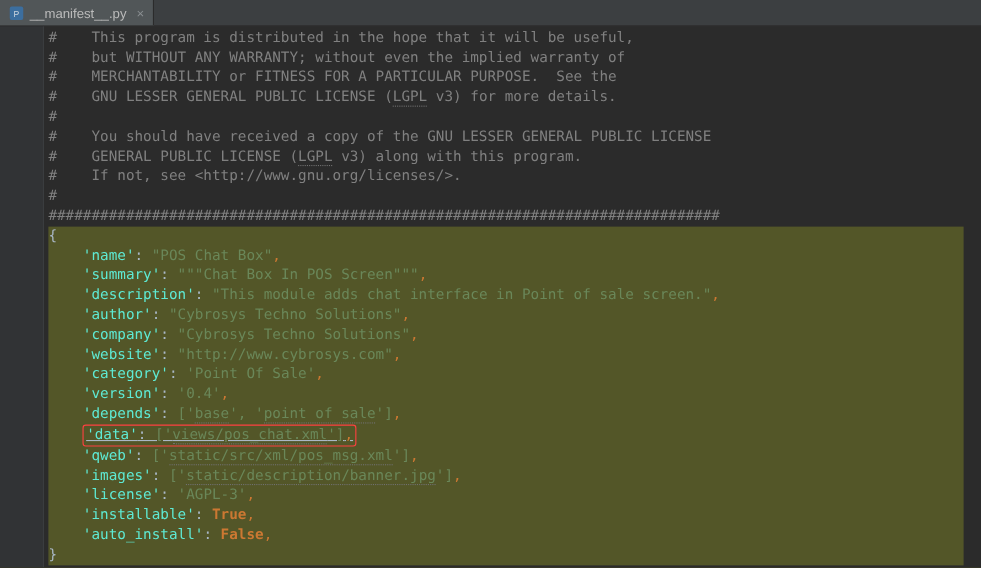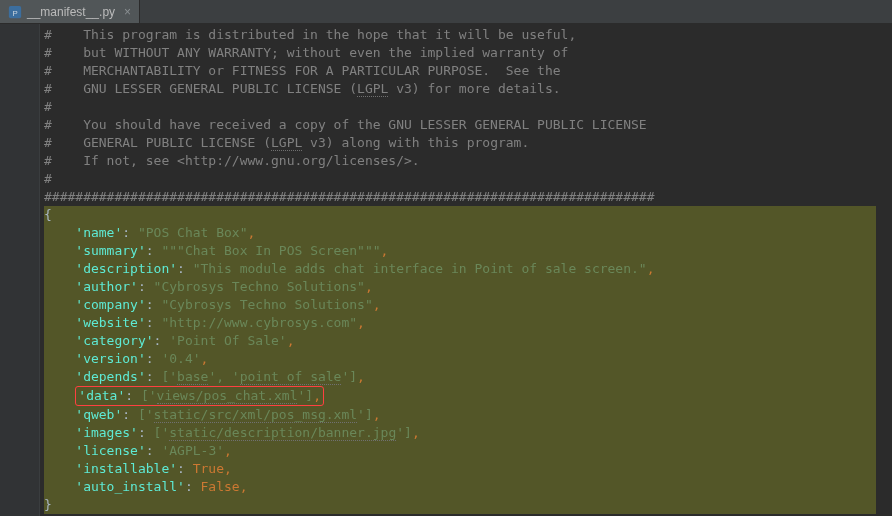--- a/index.html
+++ b/index.html
@@ -50,27 +50,28 @@
   }
   .cm { color: #808080; }            
   .hlblock {
     background: #535628;
     display: block;
     margin-right: 0;
   }
   .brace { color: #a9b7c6; }
   .key { color: #5eead4; }          
   .str { color: #6a8759; }          
-  .bool { color: #cc7832; }
+  .bool { color: #cc7832; font-weight: bold; }
   .punct { color: #cc7832; }
   .redbox {
     border: 1px solid #ff4040;
     border-radius: 3px;
     padding: 0 2px;
     display:inline-block;
+    text-decoration:underline;
   }
   .und { border-bottom: 1px dotted #707070; }
   .line { display:block; }
 </style>
 </head>
 <body>
 
 <div class="tab-bar">
   <div class="tab">
     <span class="file-icon">

